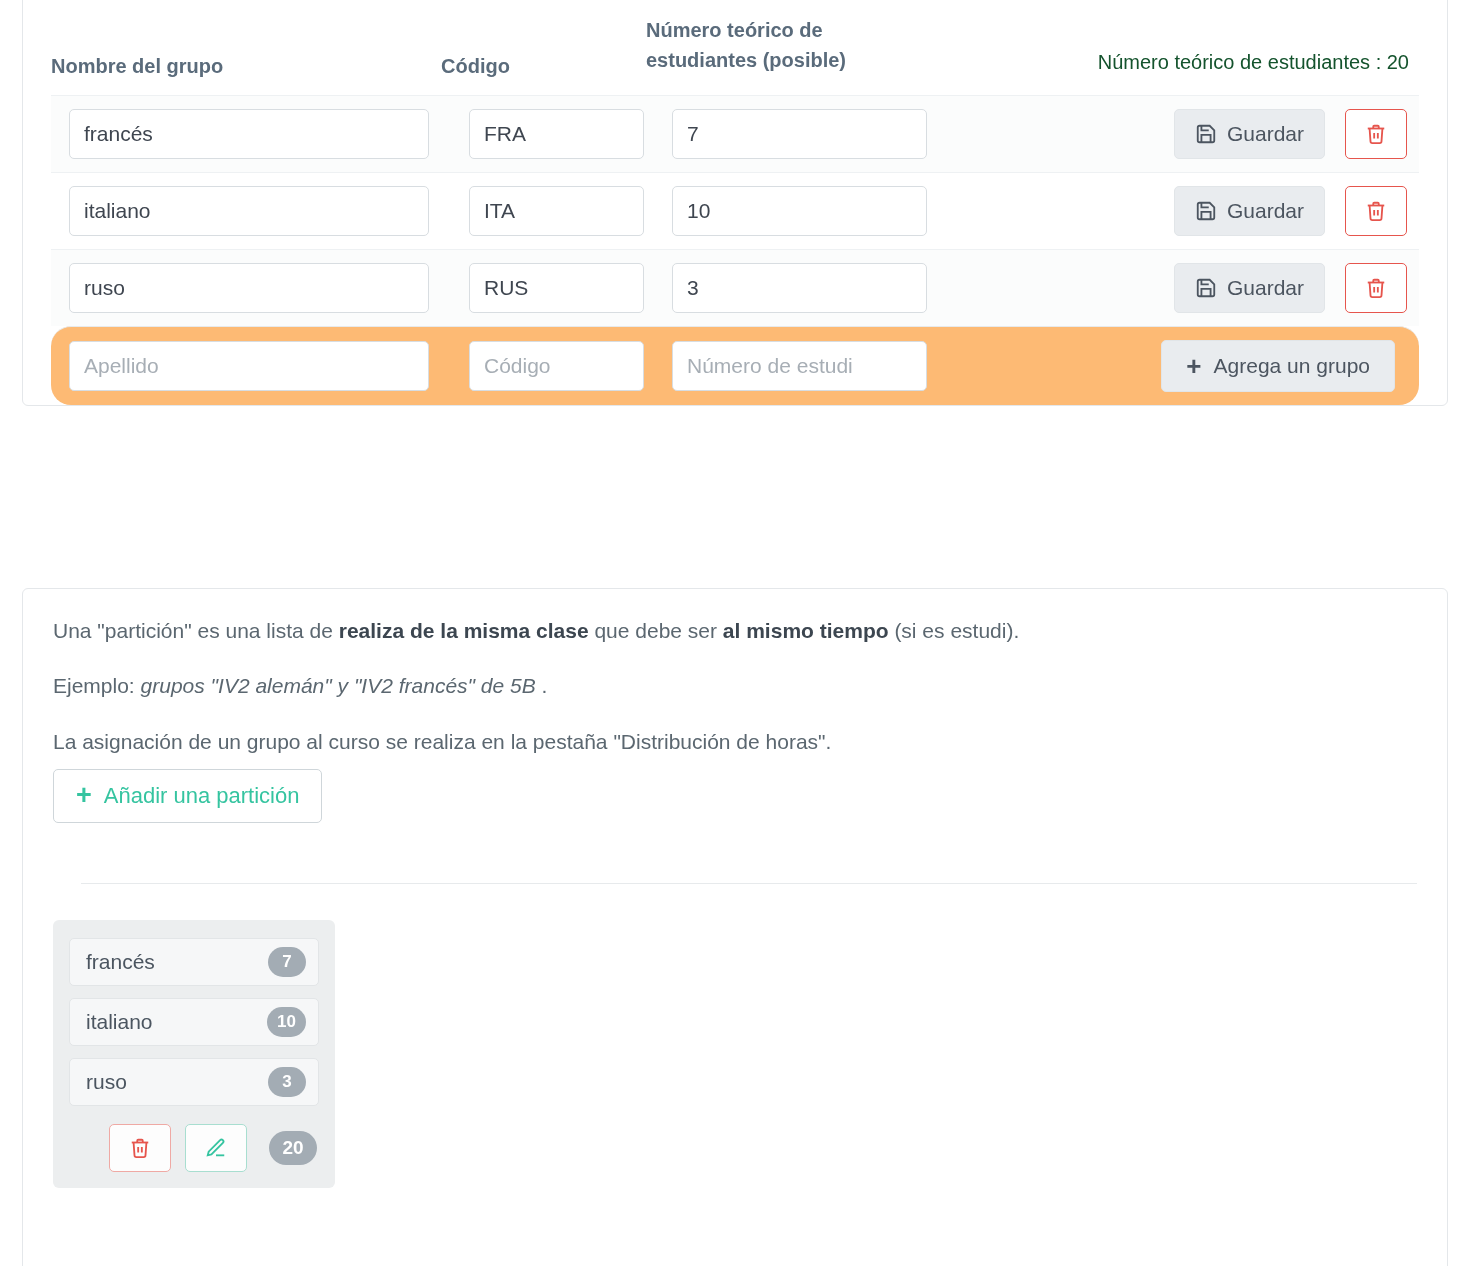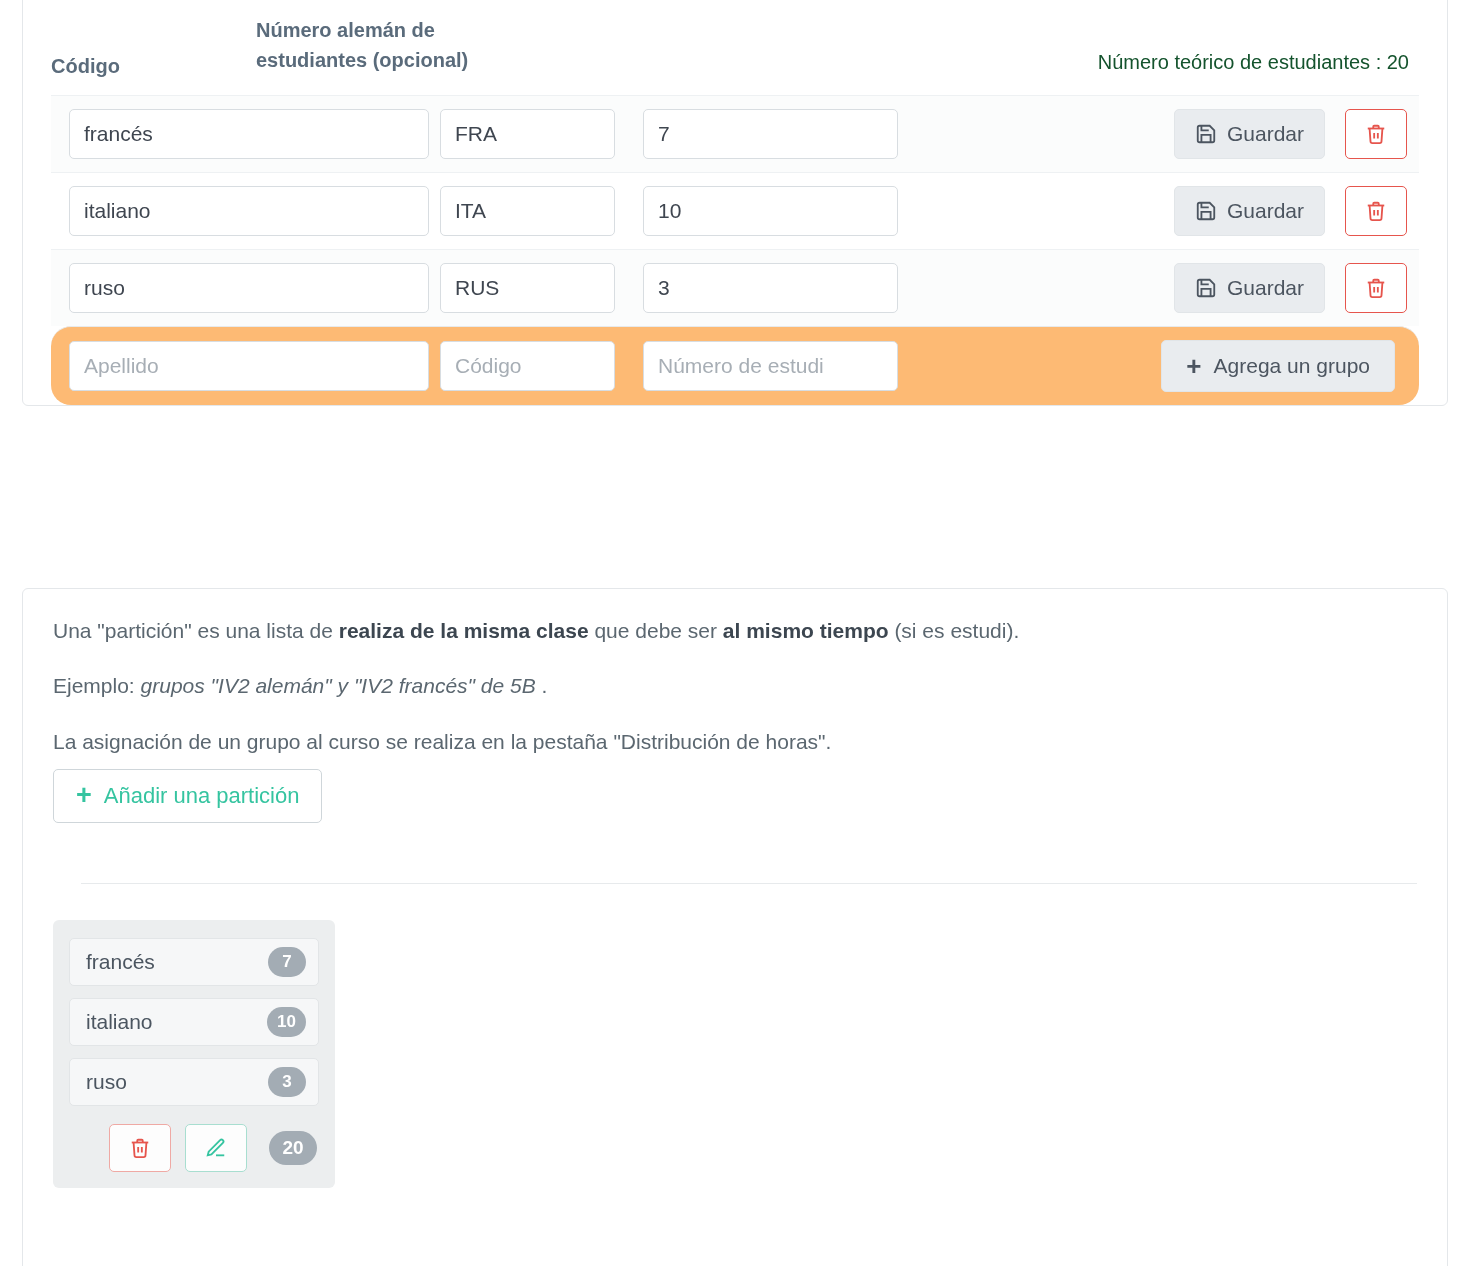--- a/index.html
+++ b/index.html
@@ -71,21 +71,21 @@
     border-radius: 5px;
     background: #ffffff;
     font-size: 21px;
     font-family: "Liberation Sans", sans-serif;
     color: #3f4650;
     padding: 0 14px;
     outline: none;
   }
   input.field::placeholder { color: #a7aeb5; }
   .f-name   { width: 360px; margin-left: 18px; }
-  .f-code   { width: 175px; margin-left: 11px; }
+  .f-code   { width: 175px; margin-left: 40px; }
   .f-number { width: 255px; margin-left: 28px; }
 
   .actions {
     flex: 1;
     display: flex;
     justify-content: flex-end;
     align-items: center;
     padding-right: 12px;
     gap: 20px;
   }
@@ -249,25 +249,28 @@
     padding: 0 12px;
   }
   svg { display: block; }
 </style>
 </head>
 <body>
 
 <div class="groups-card">
 
   <div class="header-row">
+    <div class="col-name">
+      <div class="hdr" style="padding-top:36px;">Nombre del grupo</div>
+    </div>
     <div class="col-code">
       <div class="hdr" style="padding-top:36px;">Código</div>
     </div>
     <div class="col-number">
-      <div class="hdr" style="max-width:240px;">Número alemán de estudiantes (opcional)</div>
+      <div class="hdr" style="max-width:240px;">Número teórico de estudiantes (posible)</div>
     </div>
     <div class="col-actions">
       <div class="hdr-plain">Número teórico de estudiantes : 20</div>
     </div>
   </div>
 
   <div class="rows">
 
     <div class="group-row odd">
       <input class="field f-name" type="text" value="francés" style="">

